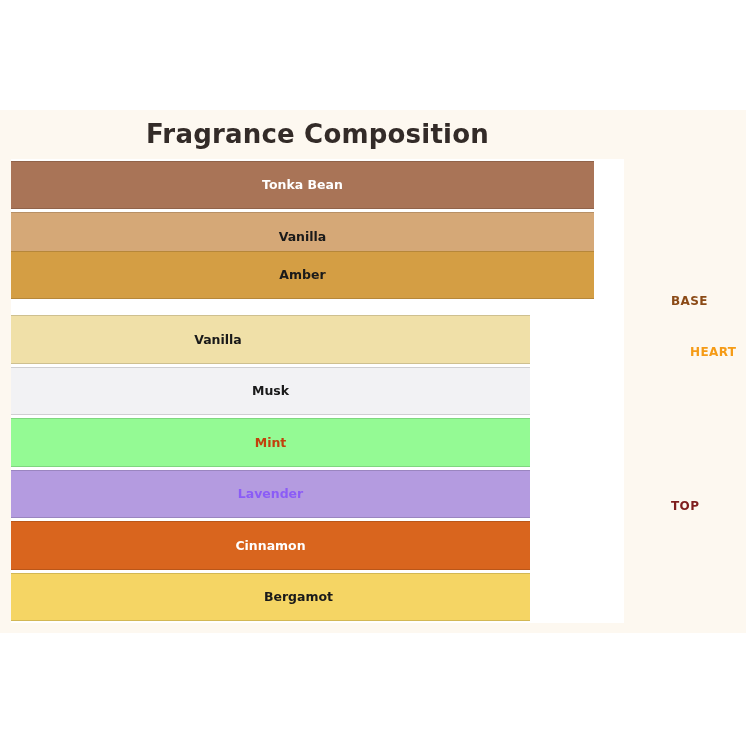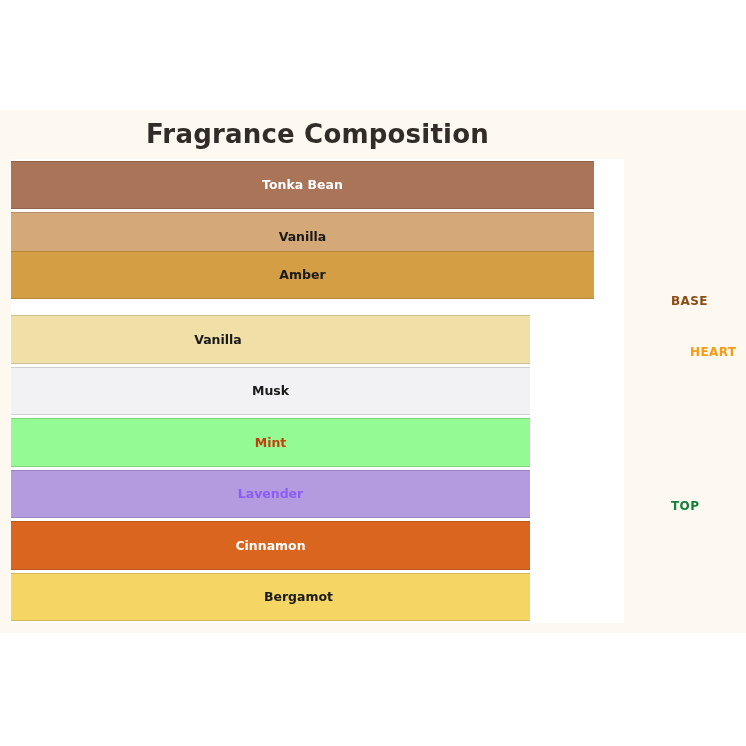--- a/index.html
+++ b/index.html
@@ -135,14 +135,14 @@
         <div class="bar-label" style="width: 519px; color: rgb(255, 255, 255);">Cinnamon</div>
       </div>
       <div class="bar-row" style="top: 412.4px; width: 519px;">
         <div class="bar-fill" style="width: 519px; background: rgb(245, 213, 100);"></div>
         <div class="bar-label" style="width: 519px; color: rgb(26, 26, 26); margin-left: 28px;">Bergamot</div>
       </div>
     </div>
 
 <div class="stage-label" style="left: 671px; top: 184px; color: rgb(139, 74, 22);">BASE</div>
     <div class="stage-label" style="left: 671px; top: 235px; color: rgb(245, 155, 22); margin-left: 19px;">HEART</div>
-    <div class="stage-label" style="left: 671px; top: 389px; color: #15803d;">TOP</div>
+    <div class="stage-label" style="left: 671px; top: 389px; color: #7f1d1d;">TOP</div>
   </div>
 
 </body></html>

